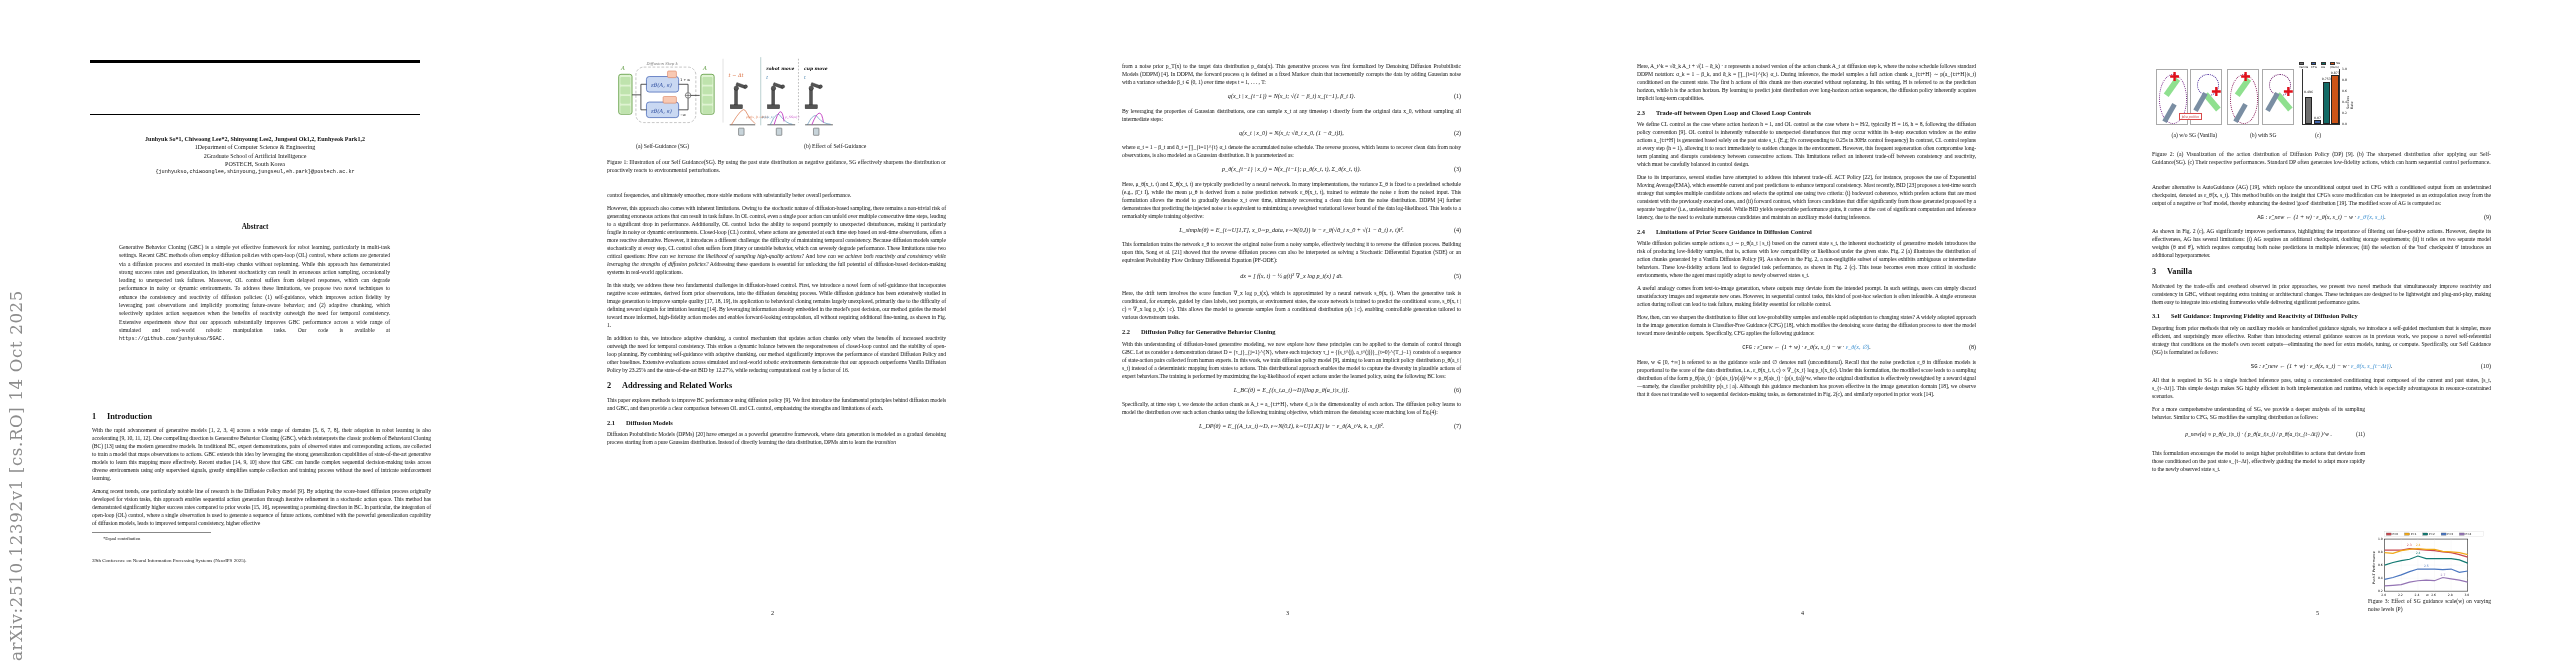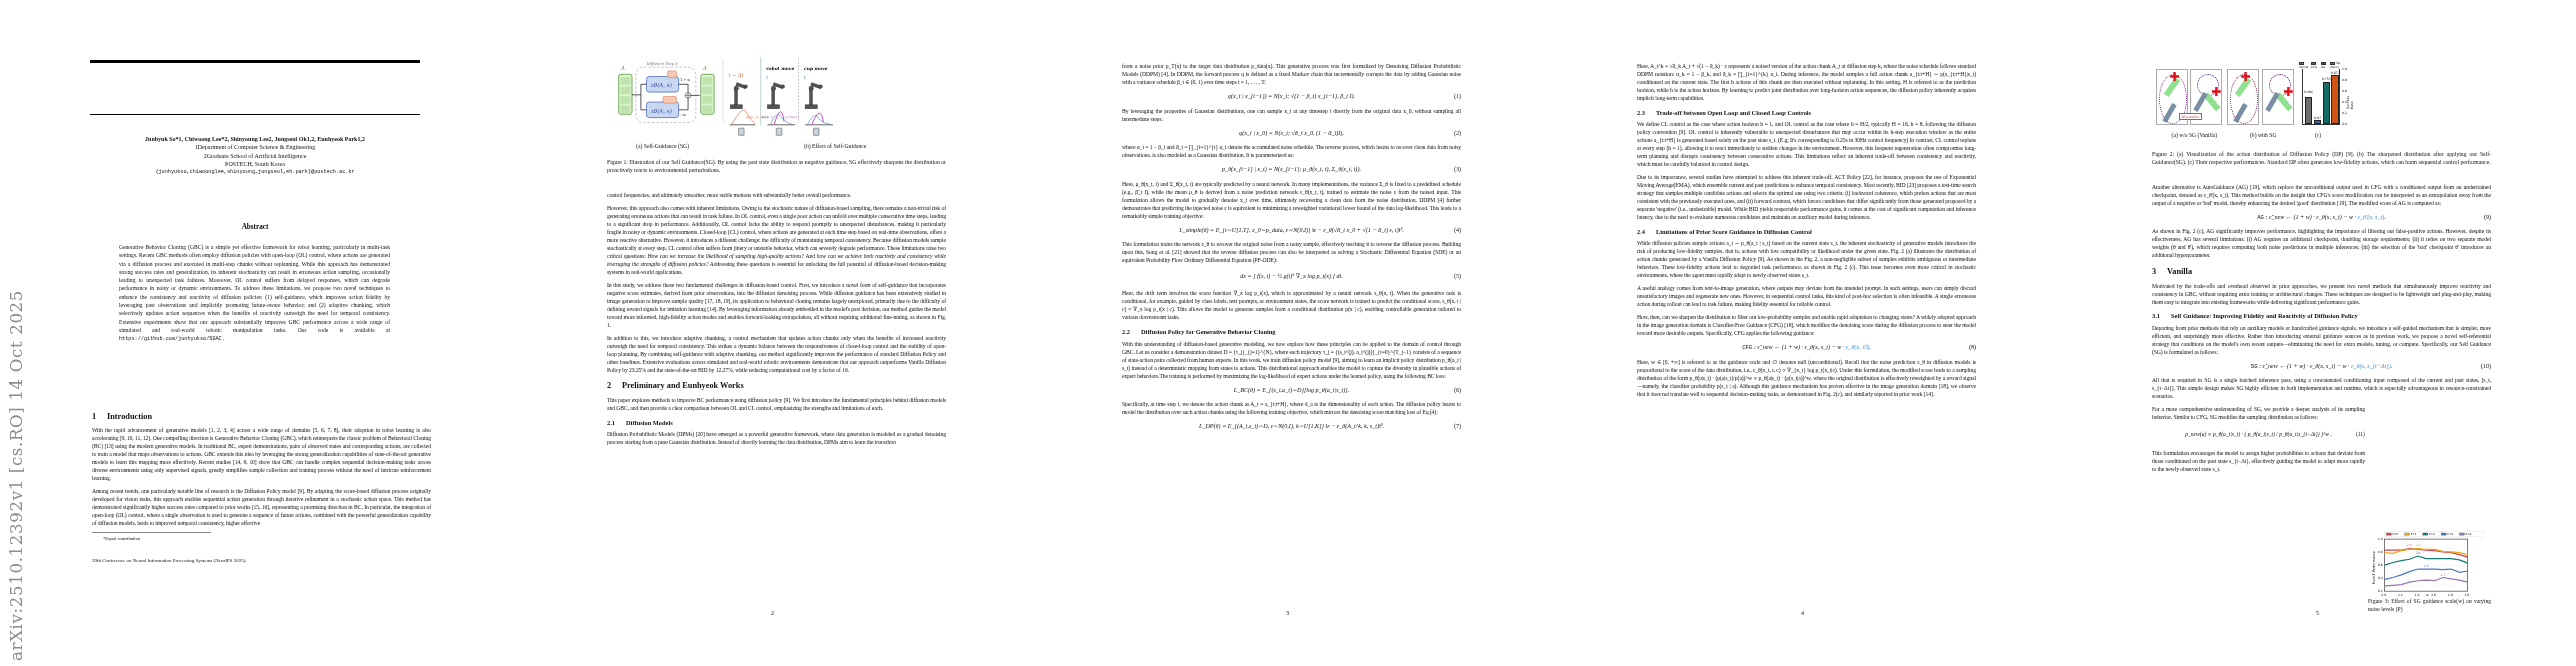--- a/index.html
+++ b/index.html
@@ -187,21 +187,21 @@
       <div class="p">
         <span>However, this approach also comes with inherent limitations. Owing to the stochastic nature of diffusion-based sampling, there remains a non-trivial risk of generating erroneous actions that can result in task failure. In OL control, even a single poor action can unfold over multiple consecutive time steps, leading to a significant drop in performance. Additionally, OL control lacks the ability to respond promptly to unexpected disturbances, making it particularly fragile in noisy or dynamic environments. Closed-loop (CL) control, where actions are generated at each time step based on real-time observations, offers a more reactive alternative. However, it introduces a different challenge: the difficulty of maintaining temporal consistency. Because diffusion models sample stochastically at every step, CL control often suffers from jittery or unstable behavior, which can severely degrade performance. These limitations raise two critical questions:</span>
         <i>How can we increase the likelihood of sampling high-quality actions?</i>
         <span>And</span>
         <i>how can we achieve both reactivity and consistency while leveraging the strengths of diffusion policies?</i>
         <span>Addressing these questions is essential for unlocking the full potential of diffusion-based decision-making systems in real-world applications.</span>
       </div>
       <div class="p">In this study, we address these two fundamental challenges in diffusion-based control. First, we introduce a novel form of self-guidance that incorporates negative score estimates, derived from prior observations, into the diffusion denoising process. While diffusion guidance has been extensively studied in image generation to improve sample quality [17, 18, 19], its application to behavioral cloning remains largely unexplored, primarily due to the difficulty of defining reward signals for imitation learning [14]. By leveraging information already embedded in the model's past decision, our method guides the model toward more informed, high-fidelity action modes and enables forward-looking extrapolation, all without requiring additional fine-tuning, as shown in Fig. 1.</div>
       <div class="p">In addition to this, we introduce adaptive chunking, a control mechanism that updates action chunks only when the benefits of increased reactivity outweigh the need for temporal consistency. This strikes a dynamic balance between the responsiveness of closed-loop control and the stability of open-loop planning. By combining self-guidance with adaptive chunking, our method significantly improves the performance of standard Diffusion Policy and other baselines. Extensive evaluations across simulated and real-world robotic environments demonstrate that our approach outperforms Vanilla Diffusion Policy by 23.25% and the state-of-the-art BID by 12.27%, while reducing computational cost by a factor of 16.</div>
       <div class="h1">
-        <span class="num">2</span><span>Preliminary and Eunhyeok Works</span>
+        <span class="num">2</span><span>Addressing and Related Works</span>
       </div>
       <div class="p">This paper explores methods to improve BC performance using diffusion policy [9]. We first introduce the fundamental principles behind diffusion models and GBC, and then provide a clear comparison between OL and CL control, emphasizing the strengths and limitations of each.</div>
       <div class="h2">
         <span class="num">2.1</span><span>Diffusion Models</span>
       </div>
       <div class="p">
         <span>Diffusion Probabilistic Models (DPMs) [20] have emerged as a powerful generative framework, where data generation is modeled as a gradual denoising process starting from a pure Gaussian distribution. Instead of directly learning the data distribution, DPMs aim to learn the</span>
         <i>transition</i>
       </div>
     </div>

